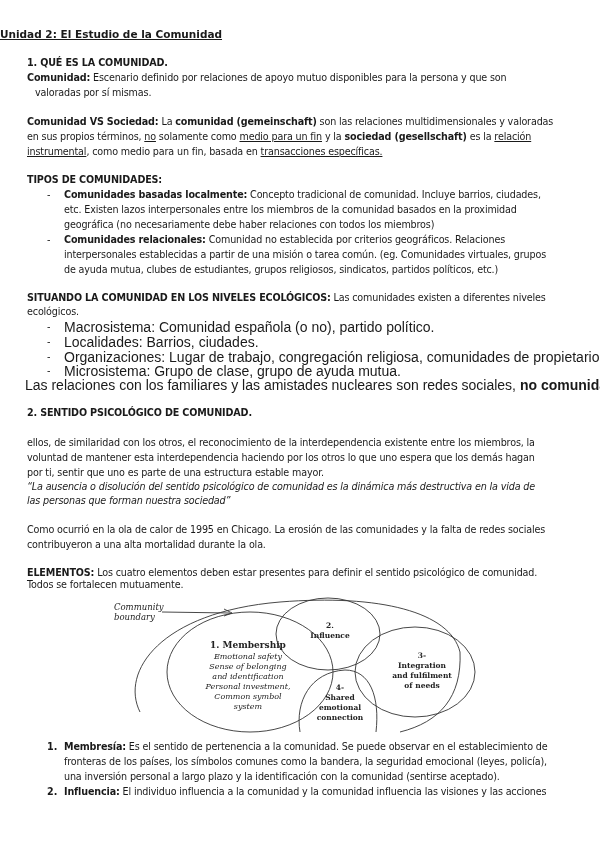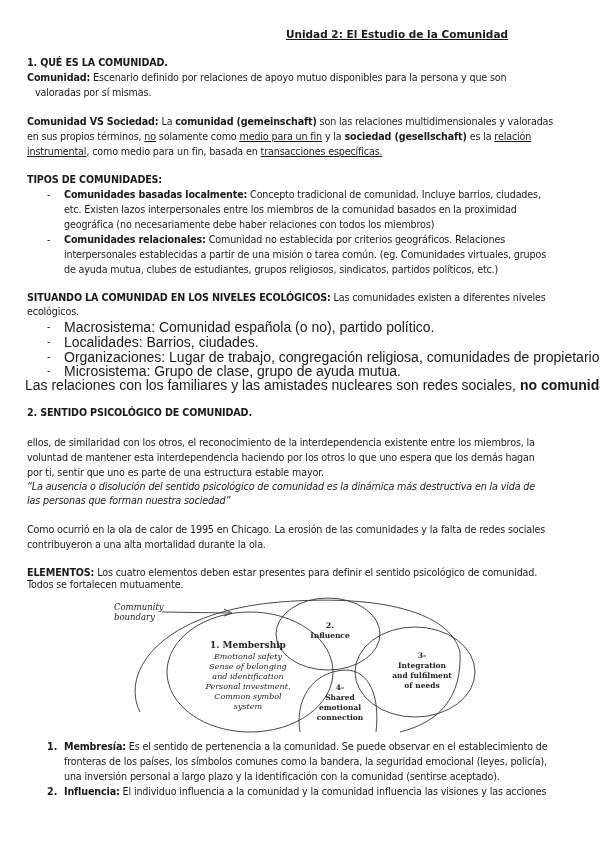--- a/index.html
+++ b/index.html
@@ -7,21 +7,21 @@
     width: 600px; height: 848px; overflow: hidden; position: relative;
     font-family: "DejaVu Sans", "Liberation Sans", sans-serif;
     color: #1a1a1a;
   }
   .page { position: absolute; left: 0; top: 0; width: 600px; height: 848px; }
   .line {
     position: absolute; left: 27px; white-space: nowrap;
     font-size: 9.6px; line-height: 14px; letter-spacing: -0.15px;
   }
   .title {
-    position: absolute; top: 28px; left: 0; width: 508px; text-align: right;
+    position: absolute; top: 28px; left: 0; width: 508px; text-align: left;
     font-weight: bold; font-size: 10.5px; text-decoration: underline;
   }
   b, .b { font-weight: bold; }
   u, .u { text-decoration: underline; }
   .i { font-style: italic; }
   .ind { left: 64px; }
   .dash { position: absolute; left: 47px; font-size: 9.6px; line-height: 14px; }
   .num { position: absolute; left: 47px; font-size: 9.6px; line-height: 14px; font-weight: bold; }
   .arial { font-family: "Liberation Sans", sans-serif; font-size: 14px; letter-spacing: 0; }
   .diagram { position: absolute; left: 100px; top: 592px; width: 400px; height: 146px; }

